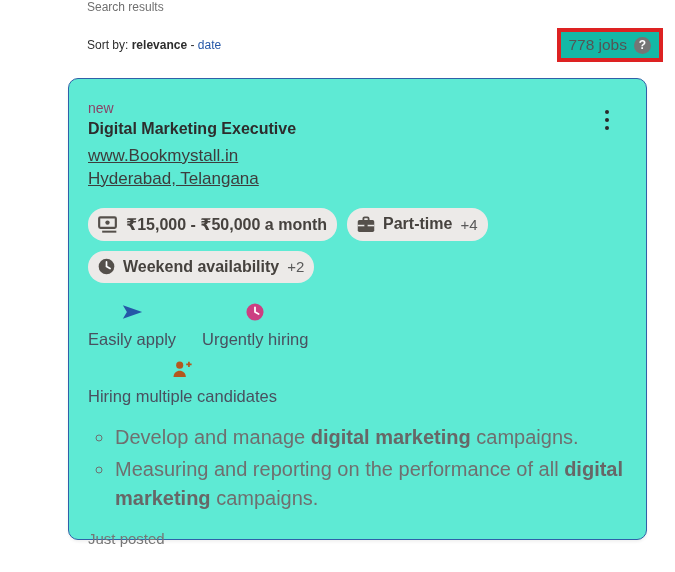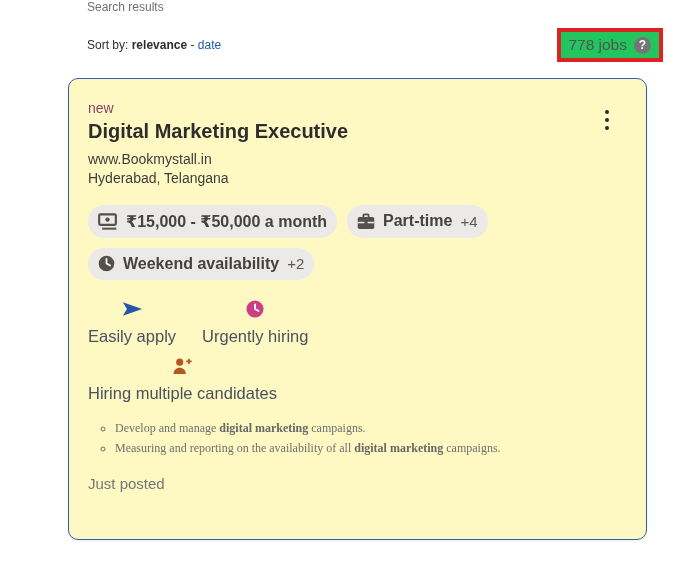--- a/index.html
+++ b/index.html
@@ -7,43 +7,43 @@
     width:675px;height:572px;position:relative;background:#ffffff;
     font-family:"Liberation Sans","DejaVu Sans",sans-serif;overflow:hidden;
     -webkit-font-smoothing:antialiased;
   }
   .search-results{position:absolute;left:87px;top:0;font-size:12px;color:#6f6f6f;}
   .sort-row{position:absolute;left:87px;right:12px;top:28px;display:flex;justify-content:space-between;align-items:center;}
   .sort-left{font-size:12px;color:#2d2d2d;}
   .sort-left .rel{font-weight:700;}
   .sort-left .sep{color:#2d2d2d;}
   .sort-left .date-link{color:#2557a7;cursor:pointer;}
-  .jobs-count-box{border:4px solid #dd2222;padding:4px 8px 4px 7px;display:flex;align-items:center;gap:7px;background:#22c55e;}
+  .jobs-count-box{border:4px solid #dd2222;padding:4px 8px 4px 7px;display:flex;align-items:center;gap:7px;background:#14b8a6;}
   .jobs-count{font-size:15.5px;color:#545454;}
   .help-circle{width:17px;height:17px;border-radius:50%;background:#757575;color:#fff;font-size:12px;font-weight:700;display:inline-flex;align-items:center;justify-content:center;line-height:1;}
   .job-card{
     position:absolute;left:68px;top:78px;width:579px;height:462px;box-sizing:border-box;
-    border:1px solid #3060a8;border-radius:10px;background:#fef9c3;padding:21px 19px;
+    border:1px solid #3060a8;border-radius:10px;background:#5eead4;padding:21px 19px;
     box-shadow:0 2px 3px rgba(0,0,0,.06);
   }
   .card-top{display:flex;justify-content:space-between;align-items:flex-start;}
   .new-badge{font-size:14px;color:#8a4368;}
-  .job-title{font-size:20px;font-weight:700;color:#2d2d2d;margin:4px 0 7px;}
-  .company,.location{font-size:14px;color:#3d3d3d;line-height:1.35;}
+  .job-title{font-size:16px;font-weight:700;color:#2d2d2d;margin:4px 0 7px;}
+  .company,.location{font-size:17px;color:#3d3d3d;line-height:1.35;text-decoration:underline;}
   .kebab{display:flex;flex-direction:column;gap:4px;margin:8px 16px 0 0;cursor:pointer;padding:2px;}
   .kebab i{width:4px;height:4px;border-radius:50%;background:#2a2a2a;display:block;}
   .badges{margin-top:17px;display:flex;flex-wrap:wrap;gap:10px;}
   .badge{display:flex;align-items:center;gap:8px;background:#eceae8;border-radius:16px;padding:7px 10px;font-size:16px;font-weight:700;color:#46423e;}
   .badge .extra{font-weight:400;color:#595959;font-size:15px;}
   .badge .extra:empty{display:none;}
   .attrs{margin-top:20px;}
   .attr-row{display:flex;gap:26px;margin-bottom:11px;}
   .attr{display:flex;align-items:center;gap:9px;font-size:16.5px;color:#49505f;flex-direction:column;}
   .icon{display:inline-flex;align-items:center;}
-  ul.bullets{margin:17px 0 0;padding-left:27px;list-style:circle;color:#6f6f6f;font-size:12px;line-height:1.45;font-family:Liberation Serif, serif;}
+  ul.bullets{margin:17px 0 0;padding-left:27px;list-style:circle;color:#6f6f6f;font-size:20px;line-height:1.45;}
   ul.bullets li{margin-bottom:3px;}
   ul.bullets b{color:#676767;}
   .posted{margin-top:17px;font-size:15px;color:#767676;}
 </style>
 </head>
 <body>
 
 <div class="search-results">Search results</div>
 
 <div class="sort-row">
@@ -139,17 +139,17 @@
               <path d="M18.5 5 h7 M22 1.5 v7" stroke="#b4571e" stroke-width="2.2"></path>
             </svg>
         </span>
         <span>Hiring multiple candidates</span>
       </div>
     </div>
   </div>
 
   <ul class="bullets">
     <li><span>Develop and manage </span><b>digital marketing</b><span> campaigns.</span></li>
-    <li><span>Measuring and reporting on the availability of all </span><b>digital marketing</b><span> campaigns.</span></li>
+    <li><span>Measuring and reporting on the performance of all </span><b>digital marketing</b><span> campaigns.</span></li>
   </ul>
 
   <div class="posted">Just posted</div>
 </div>
 
 </body></html>

